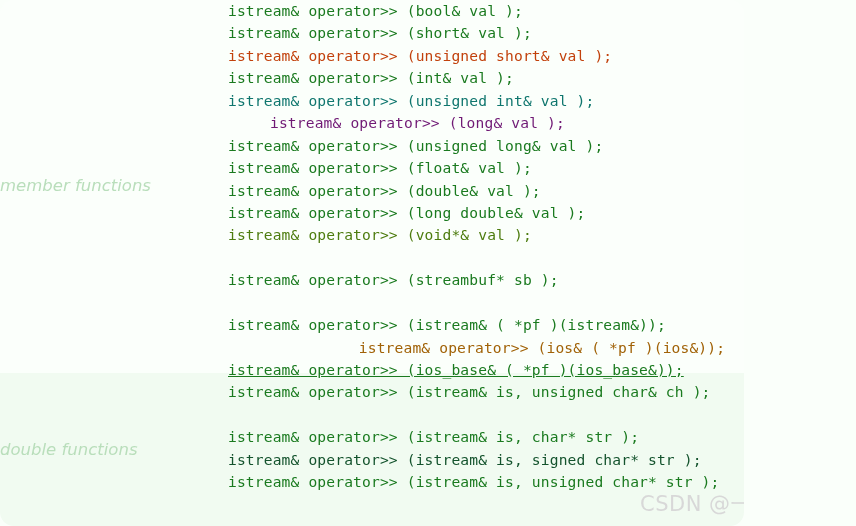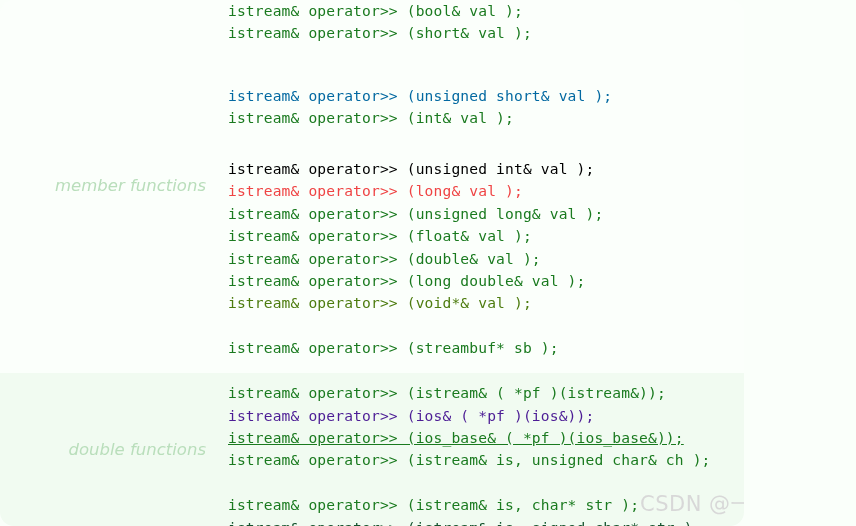--- a/index.html
+++ b/index.html
@@ -64,21 +64,20 @@
   }
 
   
   .side-label {
     position: absolute;
     font-family: "DejaVu Sans", "Liberation Sans", sans-serif;
     font-style: italic;
     font-size: 16.5px;
     color: #b9debb;
     white-space: nowrap;
-    text-align: right;
   }
 
   .side-label.member {
     left: 0;
     width: 206px;
     top: 176px;
   }
 
   .side-label.global {
     left: 0;
@@ -103,34 +102,34 @@
 <body>
 
 <div id="page">
 
   <div class="band band-upper" style="background: rgb(251, 255, 251);"></div>
   <div class="band band-lower" style="background: rgb(241, 251, 241);"></div>
 
   <div class="code-column" id="code-column">
       <div class="code-line" style="color: rgb(26, 122, 31);">istream&amp; operator&gt;&gt; (bool&amp; val );</div>
       <div class="code-line" style="color: rgb(26, 122, 31);">istream&amp; operator&gt;&gt; (short&amp; val );</div>
-      <div class="code-line" style="color: #0369a1; margin-top: 40px;">istream&amp; operator&gt;&gt; (unsigned short&amp; val );</div>
+      <div class="code-line" style="color: #c2410c;">istream&amp; operator&gt;&gt; (unsigned short&amp; val );</div>
       <div class="code-line" style="color: rgb(26, 122, 31);">istream&amp; operator&gt;&gt; (int&amp; val );</div>
-      <div class="code-line" style="color: #000000; margin-top: 28px;">istream&amp; operator&gt;&gt; (unsigned int&amp; val );</div>
-      <div class="code-line" style="color: #ef4444;">istream&amp; operator&gt;&gt; (long&amp; val );</div>
+      <div class="code-line" style="color: #0f766e;">istream&amp; operator&gt;&gt; (unsigned int&amp; val );</div>
+      <div class="code-line" style="color: #701a75; margin-left: 42px;">istream&amp; operator&gt;&gt; (long&amp; val );</div>
       <div class="code-line" style="color: rgb(26, 122, 31);">istream&amp; operator&gt;&gt; (unsigned long&amp; val );</div>
       <div class="code-line" style="color: rgb(26, 122, 31);">istream&amp; operator&gt;&gt; (float&amp; val );</div>
       <div class="code-line" style="color: rgb(26, 122, 31);">istream&amp; operator&gt;&gt; (double&amp; val );</div>
       <div class="code-line" style="color: rgb(26, 122, 31);">istream&amp; operator&gt;&gt; (long double&amp; val );</div>
       <div class="code-line" style="color: #4d7c0f;">istream&amp; operator&gt;&gt; (void*&amp; val );</div>
       <div class="code-line blank"></div>
       <div class="code-line" style="color: rgb(26, 122, 31);">istream&amp; operator&gt;&gt; (streambuf* sb );</div>
       <div class="code-line blank"></div>
       <div class="code-line" style="color: rgb(26, 122, 31);">istream&amp; operator&gt;&gt; (istream&amp; ( *pf )(istream&amp;));</div>
-      <div class="code-line" style="color: #4c1d95;">istream&amp; operator&gt;&gt; (ios&amp; ( *pf )(ios&amp;));</div>
+      <div class="code-line" style="color: #a16207; text-align: center;">istream&amp; operator&gt;&gt; (ios&amp; ( *pf )(ios&amp;));</div>
       <div class="code-line" style="color: rgb(26, 122, 31); text-decoration: underline;">istream&amp; operator&gt;&gt; (ios_base&amp; ( *pf )(ios_base&amp;));</div>
       <div class="code-line" style="color: rgb(26, 122, 31);">istream&amp; operator&gt;&gt; (istream&amp; is, unsigned char&amp; ch );</div>
       <div class="code-line blank"></div>
       <div class="code-line" style="color: rgb(26, 122, 31);">istream&amp; operator&gt;&gt; (istream&amp; is, char* str );</div>
       <div class="code-line" style="color: #14532d;">istream&amp; operator&gt;&gt; (istream&amp; is, signed char* str );</div>
       <div class="code-line" style="color: rgb(26, 122, 31);">istream&amp; operator&gt;&gt; (istream&amp; is, unsigned char* str );</div>
     </div>
 
   <div class="side-label member" style="color: rgb(185, 222, 187);">member functions</div>
 

